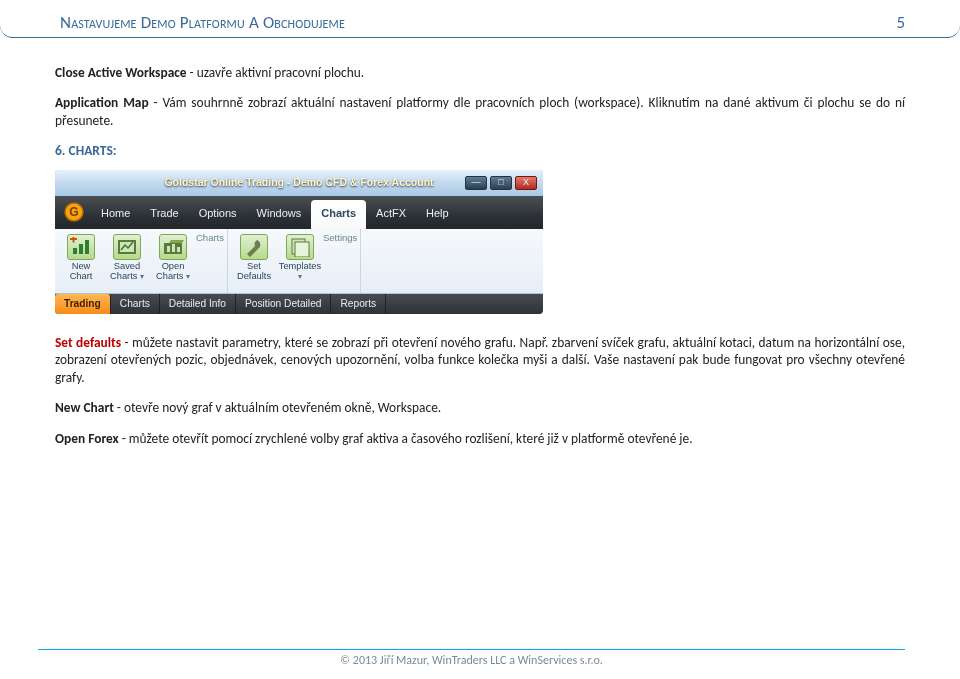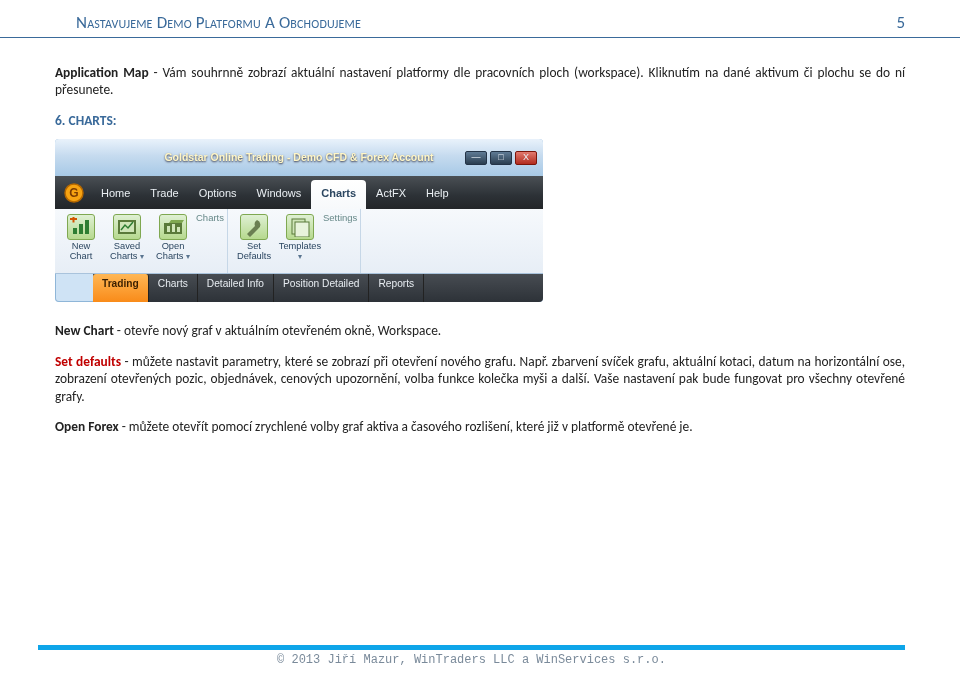--- a/index.html
+++ b/index.html
@@ -4,35 +4,35 @@
 <style>
   * { margin:0; padding:0; box-sizing:border-box; }
   body {
     width:960px; height:679px;
     font-family:Calibri, "Segoe UI", Arial, sans-serif;
     background:#fff; position:relative;
     color:#232323;
   }
   
   .doc-header { display:flex; justify-content:space-between; align-items:flex-end;
-    padding:12px 55px 4px 76px; border-bottom:1px solid #3a6a9a; }
+    padding:12px 55px 4px 60px; border-bottom:1px solid #3a6a9a;border-radius:13px; }
   .doc-header .title { font-variant:small-caps; color:#3a6a9a; font-size:17px; letter-spacing:.01em; }
   .doc-header .pagenum { color:#3a6a9a; font-size:17px; }
   
   .content { padding:26px 55px 0 55px; font-size:13.4px; line-height:1.3; }
   .content p { margin:0 0 13px 0; text-align:justify; }
   .bold { font-weight:700; }
   .red { color:#c00000; }
   h3.section { color:#3a6a9a; font-weight:700; font-size:13.5px; margin:6px 0 10px 0; }
   .screenshot-wrap { margin:6px 0 20px 0; }
   
   .app-window { width:488px; border-radius:4px; overflow:hidden;
     box-shadow:0 0 0 1px #8fb6d8 inset; font-family:Tahoma, Arial, sans-serif;
     background:#cfe3f5; }
-  .app-titlebar { height:37px;
+  .app-titlebar { height:26px;
     background:linear-gradient(#e9f2fb 0%, #c6dbef 45%, #a7c9e6 100%);
     display:flex; align-items:center; justify-content:flex-end;
     padding:0 6px; position:relative; }
   .titletext { position:absolute; left:0; right:0; text-align:center;
     color:#fff6c6; font-size:10.5px; font-weight:700;
     text-shadow:0 1px 2px #334; pointer-events:none; }
   .winctrls { display:flex; gap:3px; }
   .winbtn { width:22px; height:14px; border-radius:2px;
     background:linear-gradient(#5f7b95,#2b3e50); color:#e8eff6;
     font-size:9px; display:flex; align-items:center; justify-content:center;
@@ -60,41 +60,44 @@
     padding-top:3px; cursor:default; }
   .ribbtn .ic { width:28px; height:26px; margin:0 auto 2px auto;
     border-radius:3px; position:relative;
     background:linear-gradient(#dff0d4,#b6d98e); border:1px solid #7fa851;
     display:flex; align-items:center; justify-content:center; }
   .ribbtn .ic svg { display:block; }
   .ribbtn .lbl { line-height:1.05; }
   .ribbtn .chev { font-size:8px; color:#5a7590; }
   .riblabel { text-align:center; font-size:9.5px; color:#688; padding:1px 0 0 0;}
   
-  .tabsrow { height:28px;
+  .tabsrow { height:20px;
     background:linear-gradient(#474c52,#2d3238);
-    display:flex; align-items:stretch; font-size:10.2px;margin-left:38px; }
+    display:flex; align-items:stretch; font-size:10.2px; }
   .tabsrow .tab { padding:3px 9px 0 9px; color:#e7ecf1;
     border-right:1px solid #222; cursor:default; }
   .tabsrow .tab.active { background:linear-gradient(#ffb755,#f98b19);
     color:#3a1f00; font-weight:700; border-radius:3px 3px 0 0; }
   
   .doc-footer { position:absolute; bottom:12px; left:38px; right:55px;
     text-align:center; color:#7a8a9a; font-size:12px;
-    border-top:5px solid #0ea5e9; padding-top:3px;font-family:Liberation Mono, monospace; }
+    border-top:1px solid #0ea5e9; padding-top:3px; }
 </style>
 </head>
 <body>
 
 <div class="doc-header">
   <div class="title">Nastavujeme Demo Platformu A Obchodujeme</div>
   <div class="pagenum">5</div>
 </div>
 
 <div class="content">
+  <p>
+    <span class="bold">Close Active Workspace</span><span> - uzavře aktivní pracovní plochu.</span>
+  </p>
   <p>
     <span class="bold">Application Map</span><span> - Vám souhrnně zobrazí aktuální nastavení platformy dle pracovních ploch (workspace). Kliknutím na dané aktivum či plochu se do ní přesunete.</span>
   </p>
   <h3 class="section">6.  CHARTS:</h3>
 
   <div class="screenshot-wrap">
     <div class="app-window">
       <div class="app-titlebar">
         <span class="titletext">Goldstar Online Trading - Demo CFD &amp; Forex Account</span>
         <div class="winctrls">
@@ -198,23 +201,23 @@
           <div class="tab active">Trading</div>
           <div class="tab">Charts</div>
           <div class="tab">Detailed Info</div>
           <div class="tab">Position Detailed</div>
           <div class="tab">Reports</div>
         </div>
     </div>
   </div>
 
   <p>
+    <span class="bold red">Set defaults</span><span> - můžete nastavit parametry, které se zobrazí při otevření nového grafu. Např. zbarvení svíček grafu, aktuální kotaci, datum na horizontální ose, zobrazení otevřených pozic, objednávek, cenových upozornění, volba funkce kolečka myši a další. Vaše nastavení pak bude fungovat pro všechny otevřené grafy.</span>
+  </p>
+  <p>
     <span class="bold">New Chart</span><span> - otevře nový graf v aktuálním otevřeném okně, Workspace.</span>
   </p>
   <p>
-    <span class="bold red">Set defaults</span><span> - můžete nastavit parametry, které se zobrazí při otevření nového grafu. Např. zbarvení svíček grafu, aktuální kotaci, datum na horizontální ose, zobrazení otevřených pozic, objednávek, cenových upozornění, volba funkce kolečka myši a další. Vaše nastavení pak bude fungovat pro všechny otevřené grafy.</span>
-  </p>
-  <p>
     <span class="bold">Open Forex</span><span> - můžete otevřít pomocí zrychlené volby graf aktiva a časového rozlišení, které již v platformě otevřené je.</span>
   </p>
 </div>
 
 <div class="doc-footer">© 2013 Jiří Mazur, WinTraders LLC a WinServices s.r.o.</div>
 
 </body></html>

